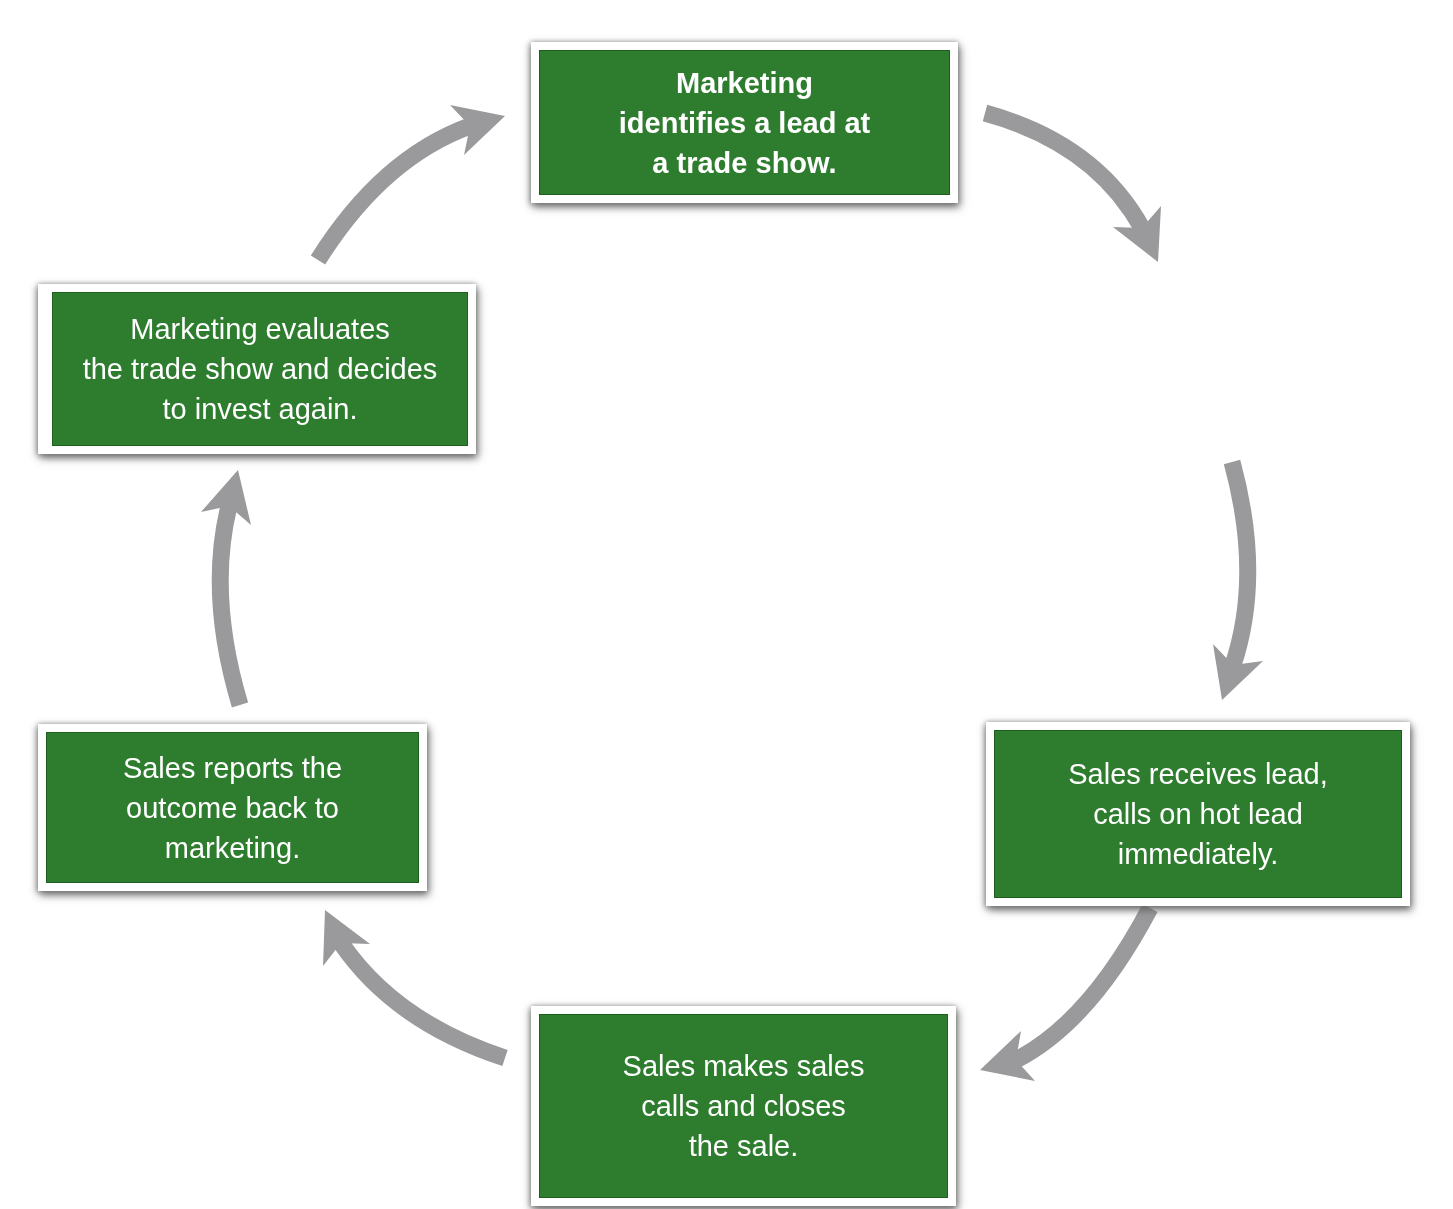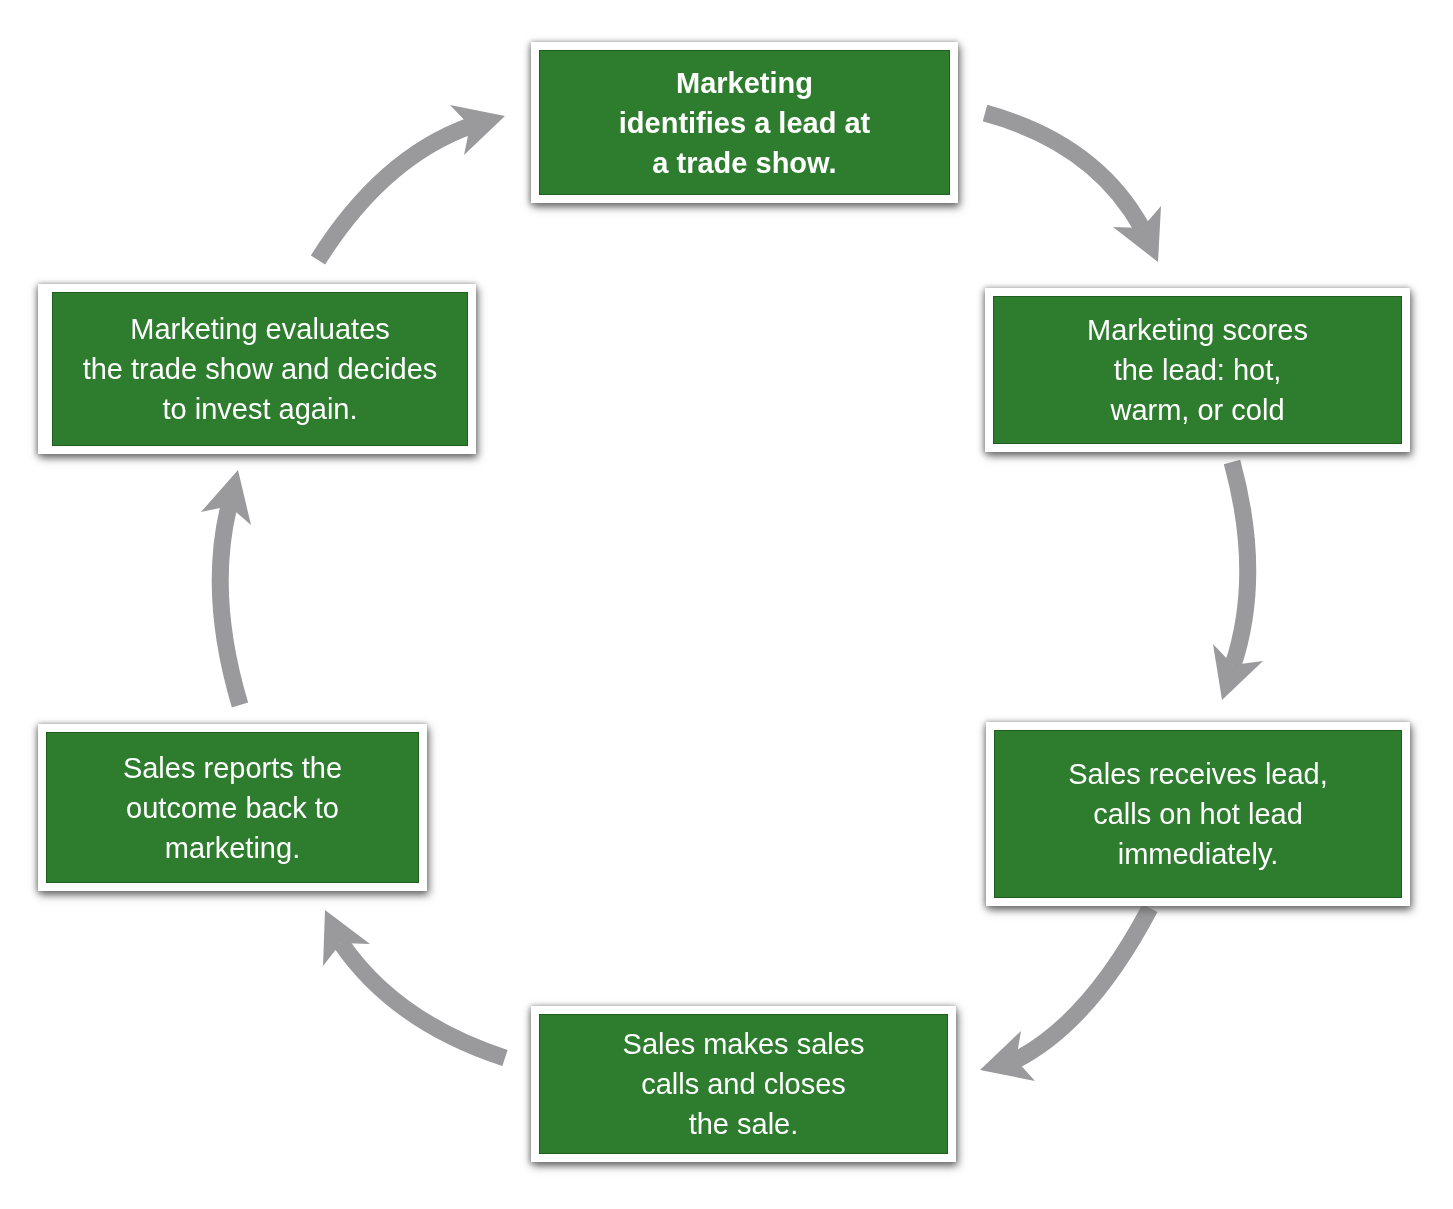--- a/index.html
+++ b/index.html
@@ -56,21 +56,21 @@
     color: var(--text-color);
     font-size: 29px;
     line-height: 40px;
     text-align: center;
     white-space: pre-line;
   }
   
   .n1 { left: 531px; top: 42px;   width: 427px; height: 161px; font-weight: bold; }
   .n2 { left: 985px; top: 288px;  width: 425px; height: 164px; }
   .n3 { left: 986px; top: 722px;  width: 424px; height: 184px; }
-  .n4 { left: 531px; top: 1006px; width: 425px; height: 156px; }
+  .n4 { left: 531px; top: 1006px; width: 425px; height: 200px; }
   .n5 { left: 38px;  top: 724px;  width: 389px; height: 167px; }
   .n6 { left: 38px;  top: 284px;  width: 438px; height: 170px; padding-left: 14px; }
 </style>
 </head>
 <body>
 
 <div class="canvas">
 
   <svg class="arrows-layer" viewBox="0 0 1453 1209" xmlns="http://www.w3.org/2000/svg">
 
@@ -106,27 +106,20 @@
   </svg>
 
   <div class="node n1">
     <div class="node-inner">
       <div class="node-text">Marketing
 identifies a lead at
 a trade show.</div>
     </div>
   </div>
 
-  <div class="node n2">
-    <div class="node-inner">
-      <div class="node-text">Marketing scores
-the lead: hot,
-warm, or cold</div>
-    </div>
-  </div>
 
   <div class="node n3">
     <div class="node-inner">
       <div class="node-text">Sales receives lead,
 calls on hot lead
 immediately.</div>
     </div>
   </div>
 
   <div class="node n4">

